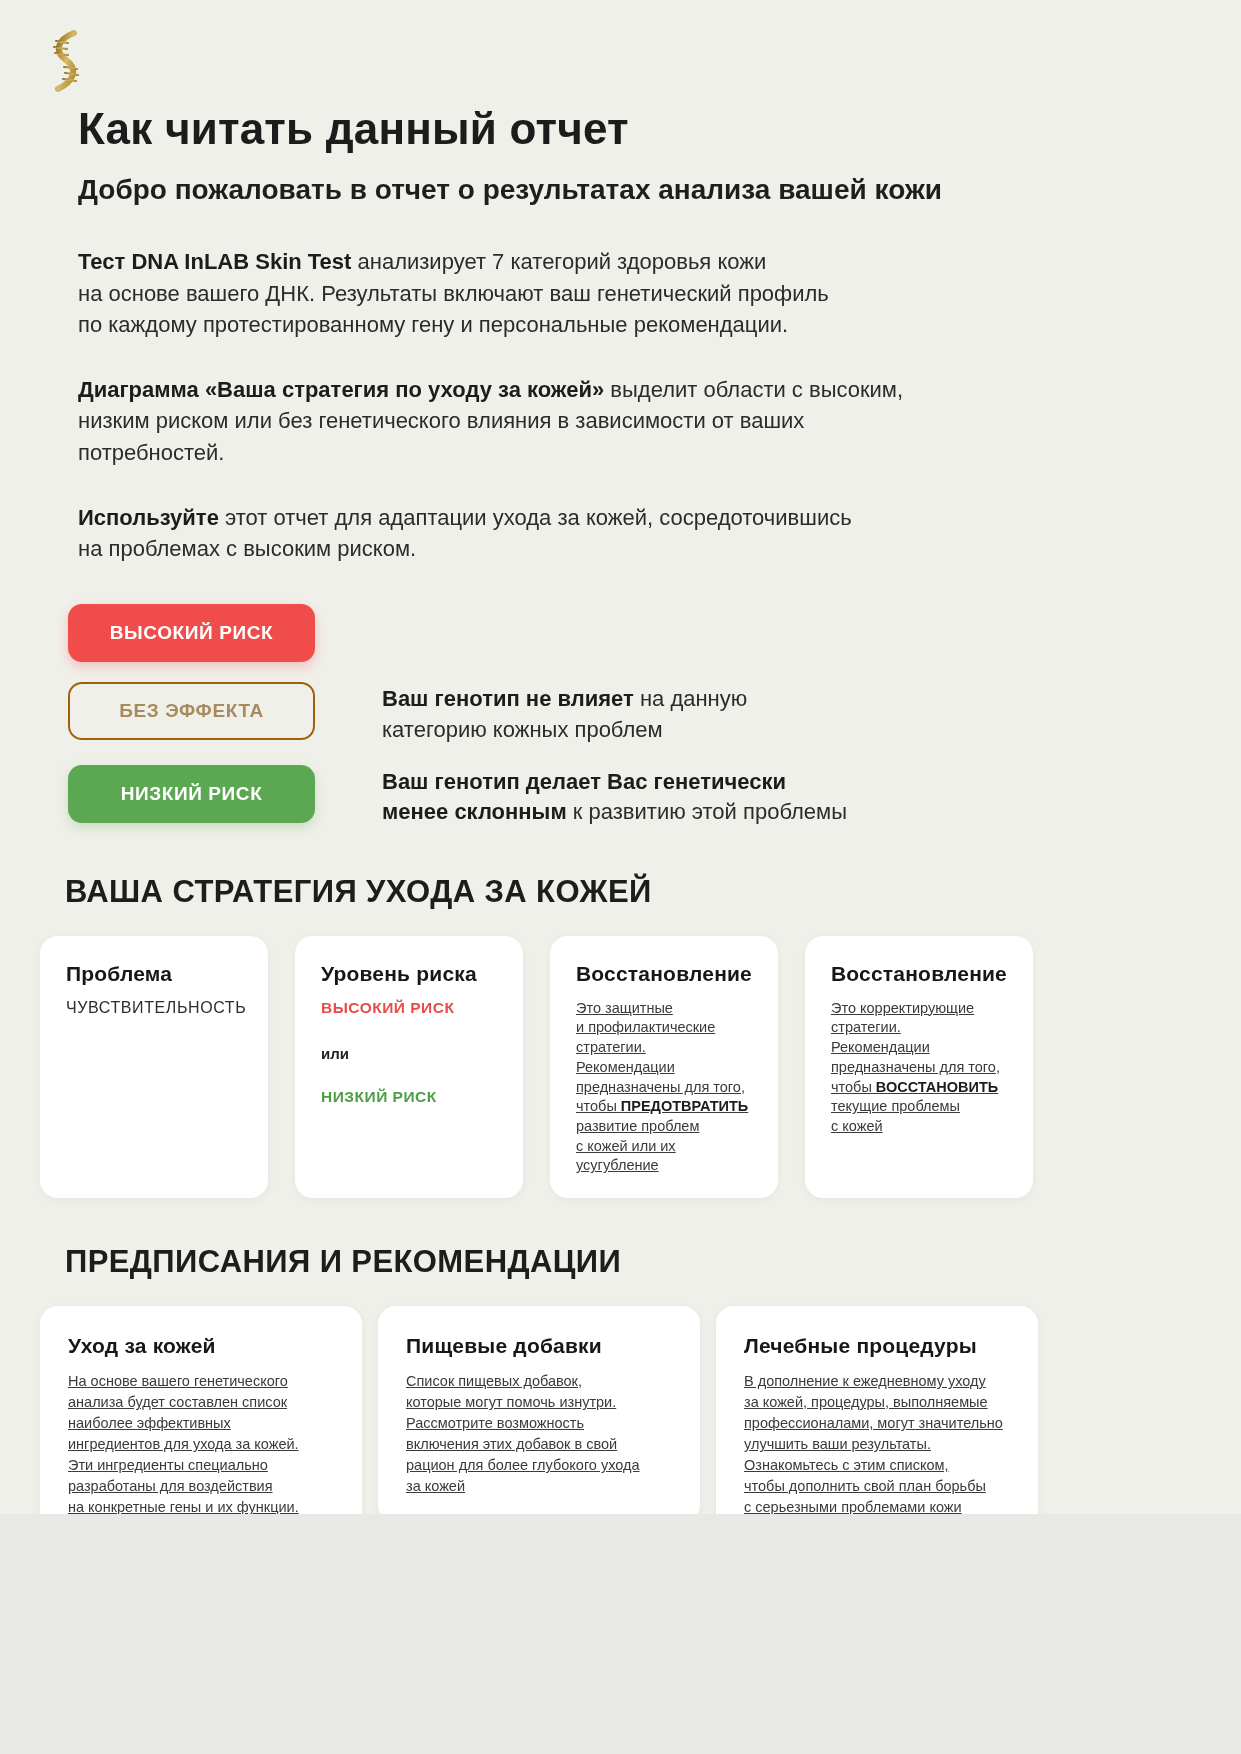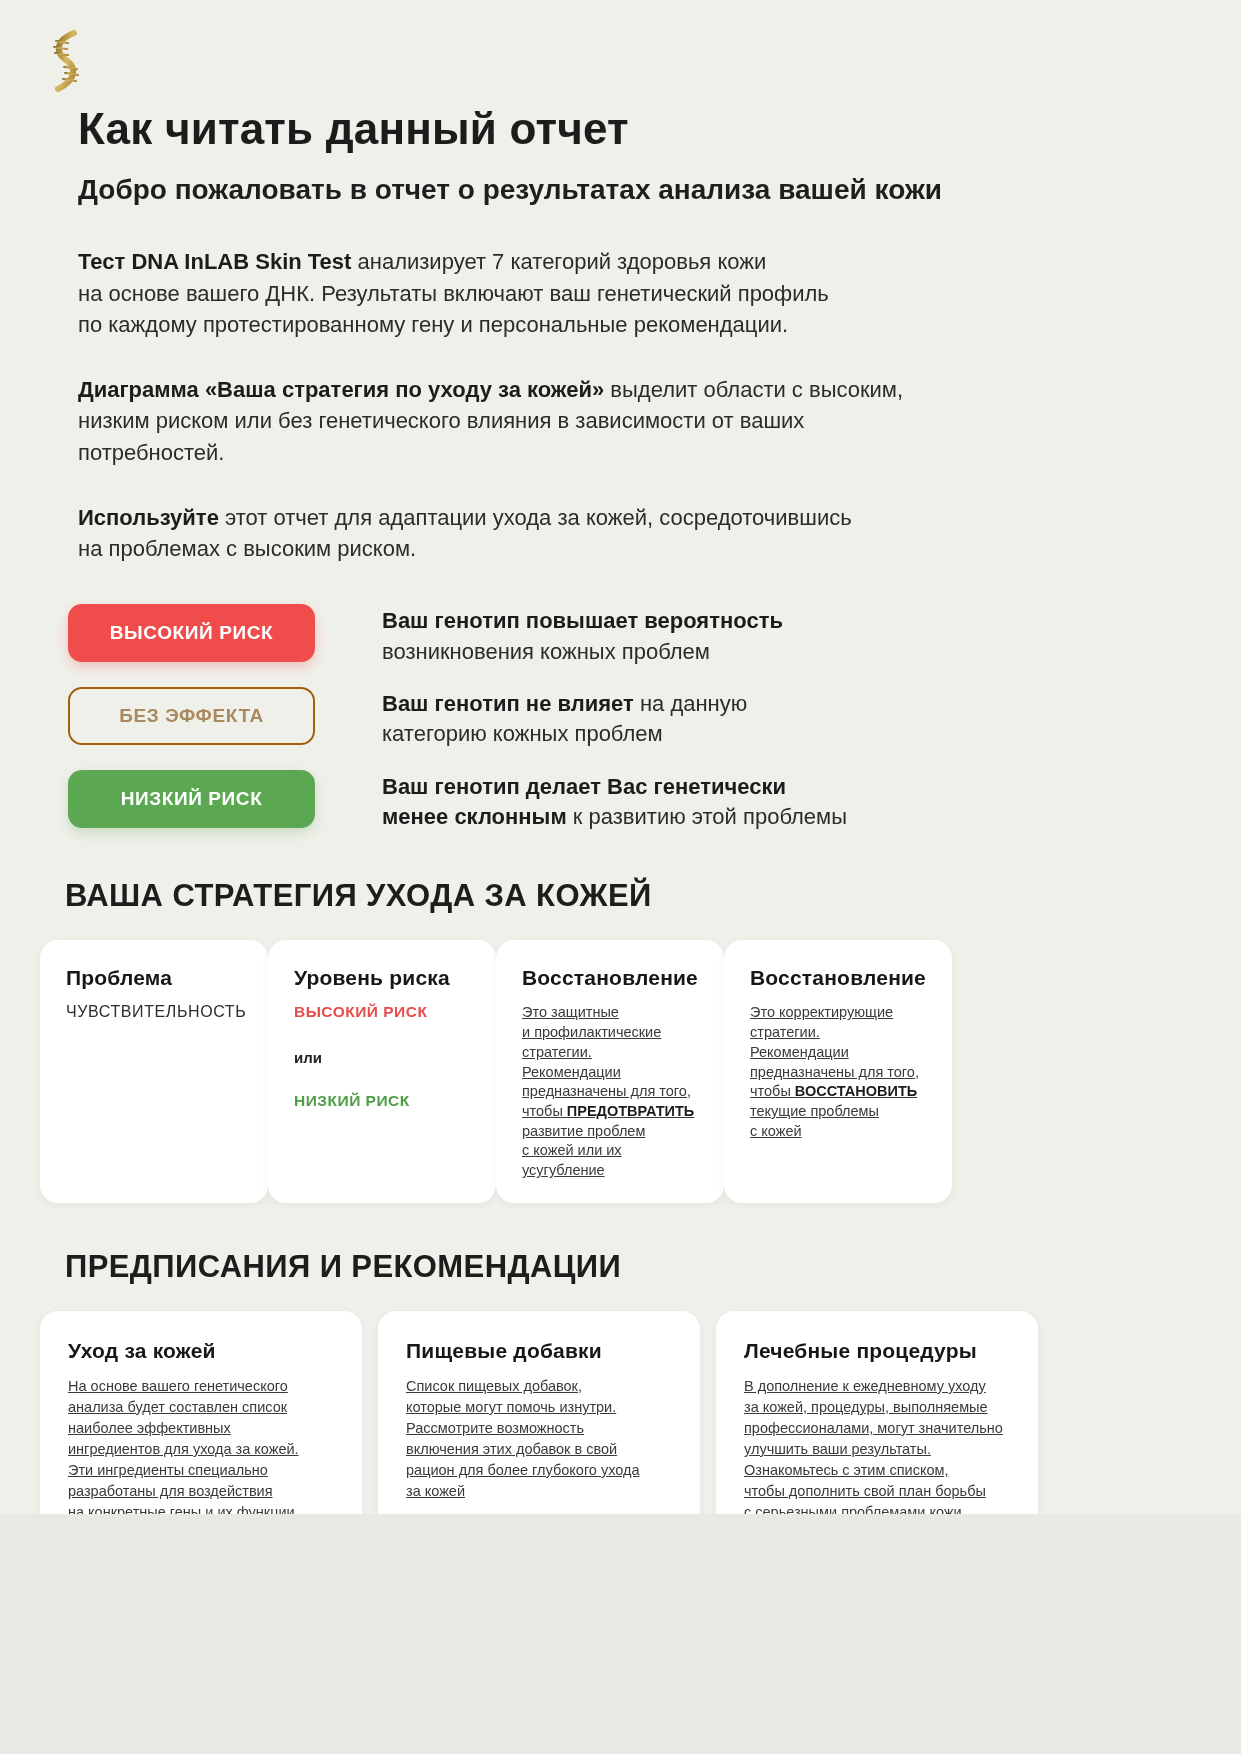--- a/index.html
+++ b/index.html
@@ -25,21 +25,21 @@
   }
   .badge-high { background:#F04C4C; color:#ffffff; box-shadow:0 5px 12px rgba(240,76,76,0.28); }
   .badge-none { background:transparent; border:2px solid #a16207; color:#A98A5E; }
   .badge-low  { background:#5CA752; color:#ffffff; box-shadow:0 5px 12px rgba(92,167,82,0.25); }
   .legend-desc { margin-left:67px; font-size:22px; line-height:1.38; white-space:pre-line; padding-top:2px; color:#2b2b2b; }
   .legend-desc b { font-weight:700; color:#1c1c1c; }
 
   h3.section-title { margin:46px 0 0 65px; font-size:31px; font-weight:600; letter-spacing:0.4px; color:#1d1d1d; }
 
   .cards { display:flex; margin:26px 0 0 40px; }
-  .cards-strategy { }
+  .cards-strategy { gap:27px; }
   .cards-rx { gap:16px; }
   .card {
     background:#ffffff; border-radius:18px; padding:26px 22px 22px 26px;
     box-shadow:0 2px 8px rgba(40,40,30,0.05);
   }
   .cards-strategy .card { width:228px; min-height:237px; }
   .cards-rx .card { width:322px; padding:28px 26px 26px 28px; align-self:flex-start; }
   .card h4 { font-size:21px; font-weight:700; color:#171717; margin-bottom:13px; letter-spacing:0.2px; }
   .card .body { font-size:14.5px; line-height:1.36; white-space:pre-line; color:#3a3a3a;text-decoration:underline; }
   .cards-rx .card .body { font-size:14.5px; line-height:1.45; }
@@ -89,22 +89,20 @@
 по каждому протестированному гену и персональные рекомендации.</span></p>
   <p class="para"><b>Диаграмма «Ваша стратегия по уходу за кожей»</b><span> выделит области с высоким,
 низким риском или без генетического влияния в зависимости от ваших
 потребностей.</span></p>
   <p class="para"><b>Используйте</b><span> этот отчет для адаптации ухода за кожей, сосредоточившись
 на проблемах с высоким риском.</span></p>
 
   <div class="legend">
     <div class="legend-row">
       <div class="badge badge-high">ВЫСОКИЙ РИСК</div>
-      <p class="legend-desc"><b>Ваш генотип повышает вероятность</b><span>
-возникновения кожных проблем</span></p>
     </div>
     <div class="legend-row">
       <div class="badge badge-none">БЕЗ ЭФФЕКТА</div>
       <p class="legend-desc"><b>Ваш генотип не влияет</b><span> на данную
 категорию кожных проблем</span></p>
     </div>
     <div class="legend-row">
       <div class="badge badge-low">НИЗКИЙ РИСК</div>
       <p class="legend-desc"><b>Ваш генотип делает Вас генетически
 менее склонным</b><span> к развитию этой проблемы</span></p>

